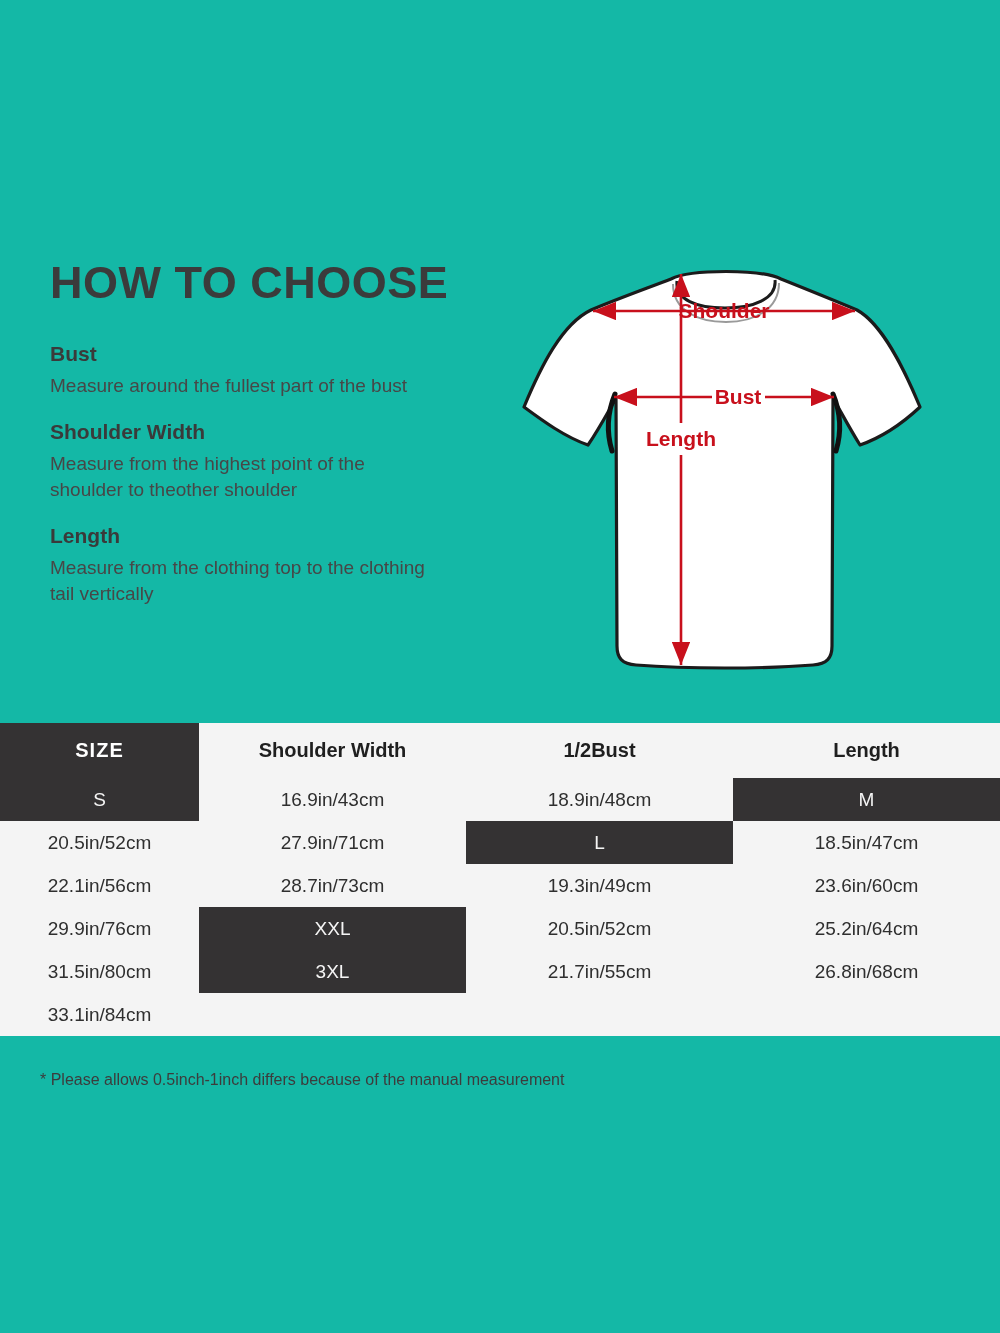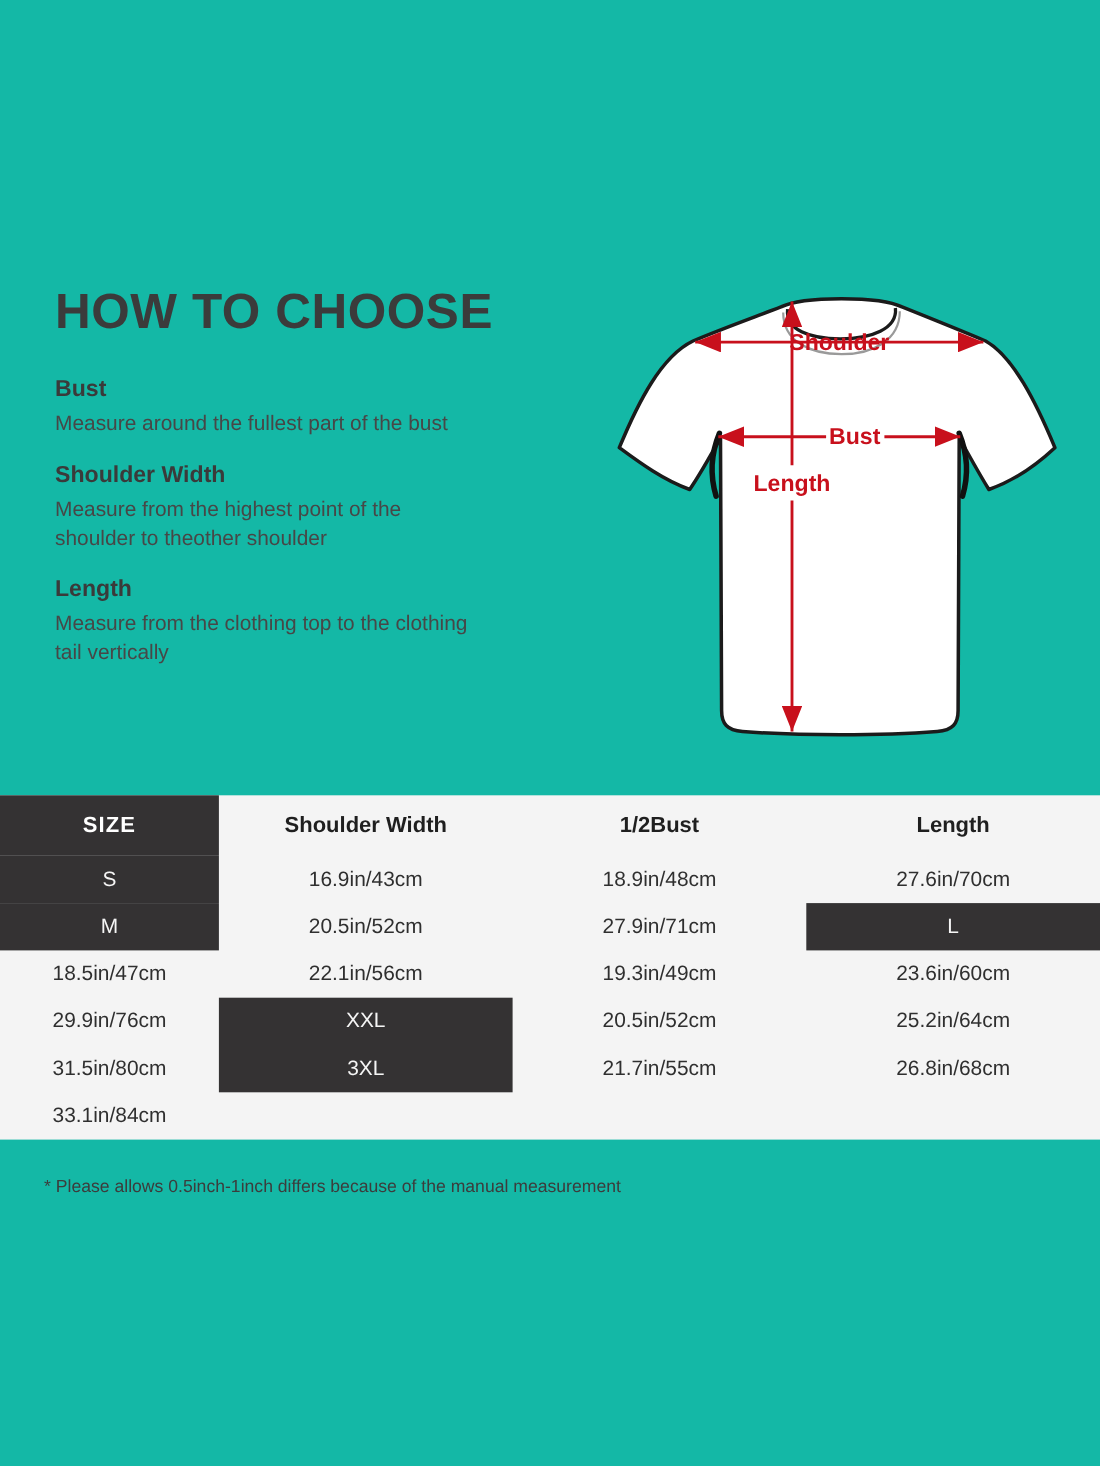--- a/index.html
+++ b/index.html
@@ -38,21 +38,21 @@
   .def-desc {
     color: #474747;
     font-size: 19px;
     line-height: 26px;
     margin: 0;
   }
 
   
   .diagram {
     position: absolute;
-    left: 540px;
+    left: 501px;
     top: 248px;
     width: 430px;
     height: 430px;
   }
   .diagram svg { display: block; width: 100%; height: 100%; }
   .arrow-label {
     font-family: "Liberation Sans", sans-serif;
     font-size: 21px;
     font-weight: bold;
   }
@@ -169,29 +169,29 @@
 
   <div class="sizetable">
     <div class="cell dark corner">SIZE</div>
     <div class="cell head">Shoulder Width</div>
     <div class="cell head">1/2Bust</div>
     <div class="cell head">Length</div>
 
     <div class="cell dark">S</div>
     <div class="cell">16.9in/43cm</div>
     <div class="cell">18.9in/48cm</div>
-    <div class="cell">27.6in/70cm</div>
 
     <div class="cell dark">M</div>
     <div class="cell">20.5in/52cm</div>
     <div class="cell">27.9in/71cm</div>
 
     <div class="cell dark">L</div>
     <div class="cell">18.5in/47cm</div>
     <div class="cell">22.1in/56cm</div>
+    <div class="cell">28.7in/73cm</div>
 
     <div class="cell">19.3in/49cm</div>
     <div class="cell">23.6in/60cm</div>
     <div class="cell">29.9in/76cm</div>
 
     <div class="cell dark">XXL</div>
     <div class="cell">20.5in/52cm</div>
     <div class="cell">25.2in/64cm</div>
     <div class="cell">31.5in/80cm</div>
 

